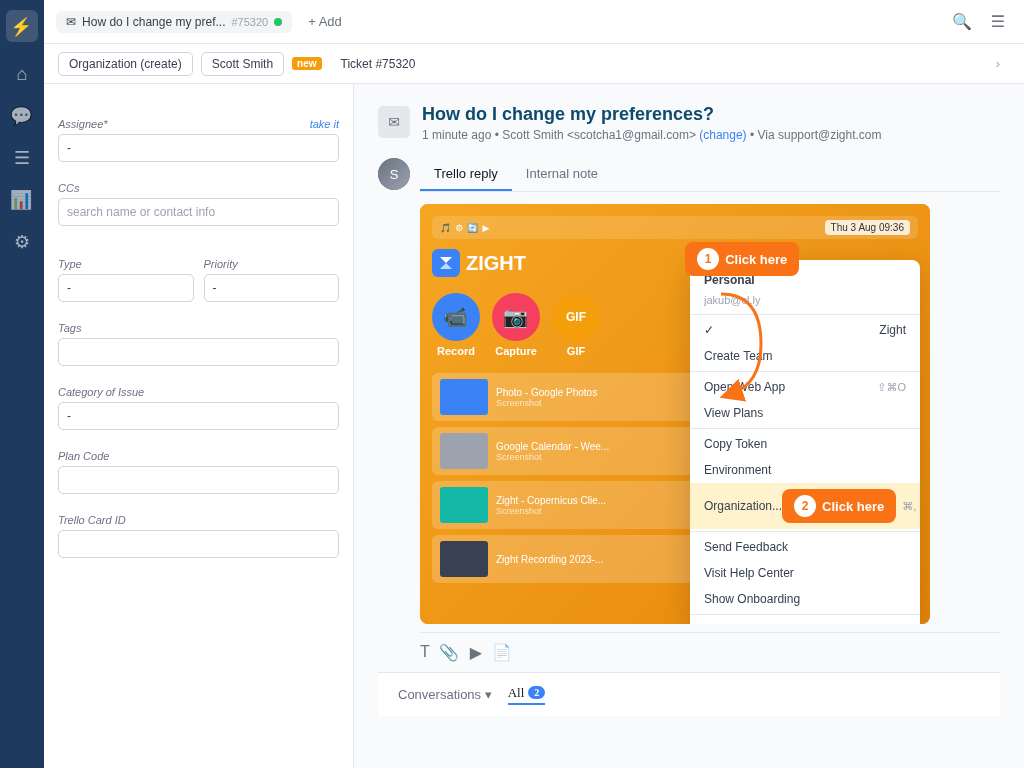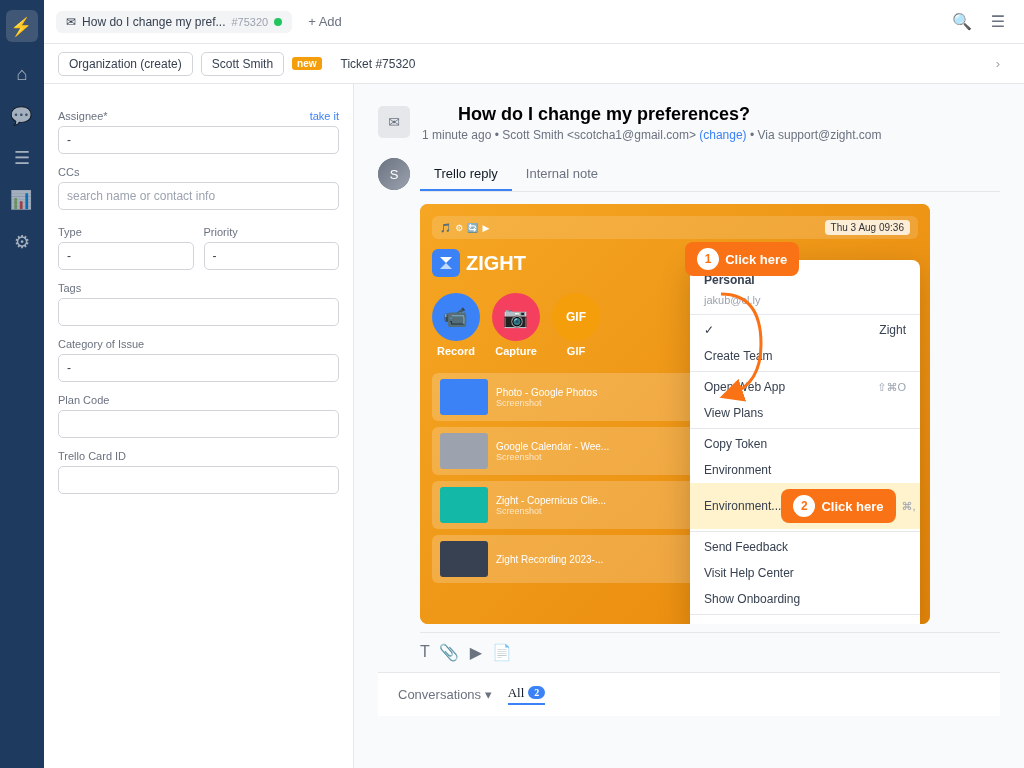--- a/index.html
+++ b/index.html
@@ -23,35 +23,35 @@
     .breadcrumb-item { font-size: 12px; color: #374151; padding: 4px 10px; border-radius: 5px; border: 1px solid #d1d5db; cursor: pointer; }
     .breadcrumb-badge { font-size: 10px; background: #f59e0b; color: #fff; border-radius: 3px; padding: 1px 5px; font-weight: 600; }
     .breadcrumb-ticket { padding: 4px 10px; font-size: 12px; color: #374151; cursor: pointer; border: 1px solid transparent; }
     .breadcrumb-more { margin-left: auto; width: 24px; height: 24px; display: flex; align-items: center; justify-content: center; color: #9ca3af; cursor: pointer; }
 
     
     .content-area { flex: 1; display: flex; overflow: hidden; }
 
     
     .left-panel { width: 310px; background: #fff; border-right: 1px solid #e5e7eb; overflow-y: auto; flex-shrink: 0; padding: 14px; }
-    .field-label { font-size: 11px; color: #6b7280; margin-bottom: 4px; margin-top: 4px; display: flex; justify-content: space-between; align-items: center; }
+    .field-label { font-size: 11px; color: #6b7280; margin-bottom: 4px; margin-top: 20px; display: flex; justify-content: space-between; align-items: center; font-style: italic; }
     .field-input { width: 100%; border: 1px solid #d1d5db; border-radius: 5px; padding: 6px 8px; font-size: 12px; color: #374151; background: #fff; }
     .field-input::placeholder { color: #9ca3af; }
     .take-it { font-size: 11px; color: #3b82f6; cursor: pointer; text-decoration: none; }
     .two-col { display: flex; gap: 10px; }
     .two-col .field-wrap { flex: 1; }
     .field-wrap { margin-top: 12px; }
 
     
     .right-panel { flex: 1; overflow-y: auto; padding: 20px 24px; background: #f9fafb; }
 
     
     .email-header { display: flex; align-items: flex-start; gap: 12px; margin-bottom: 16px; }
     .email-icon { width: 32px; height: 32px; background: #e5e7eb; border-radius: 5px; display: flex; align-items: center; justify-content: center; color: #6b7280; font-size: 14px; flex-shrink: 0; margin-top: 2px; }
-    .email-subject { font-size: 18px; font-weight: 600; color: #000000; margin-left: 36px; }
+    .email-subject { font-size: 18px; font-weight: 600; color: #0c4a6e; }
     .email-meta { font-size: 12px; color: #6b7280; margin-top: 3px; }
     .email-meta a { color: #3b82f6; text-decoration: none; }
 
     
     .reply-tabs { display: flex; gap: 0; margin-bottom: 12px; border-bottom: 1px solid #e5e7eb; }
     .reply-tab { padding: 8px 14px; font-size: 13px; cursor: pointer; color: #6b7280; border-bottom: 2px solid transparent; }
     .reply-tab.active { color: #111827; font-weight: 500; border-bottom-color: #3b82f6; }
 
     
     .reply-avatar { width: 32px; height: 32px; border-radius: 50%; background: #6b7280; overflow: hidden; flex-shrink: 0; position: relative; }
@@ -354,21 +354,21 @@
                     <span>View Plans</span>
                   </div>
                   <div class="dropdown-separator"></div>
                   <div class="dropdown-item">
                     <span>Copy Token</span>
                   </div>
                   <div class="dropdown-item">
                     <span>Environment</span>
                   </div>
                   <div class="dropdown-item" style="background:#fff3cd;">
-                    <span>Environment...</span>
+                    <span>Organization...</span>
                     <span style="display:flex;align-items:center;gap:6px;">
                       <span class="callout">
                         <span class="callout-circle">2</span>
                         <span>Click here</span>
                       </span>
                       <span class="shortcut">⌘,</span>
                     </span>
                   </div>
                   <div class="dropdown-separator"></div>
                   <div class="dropdown-item">

